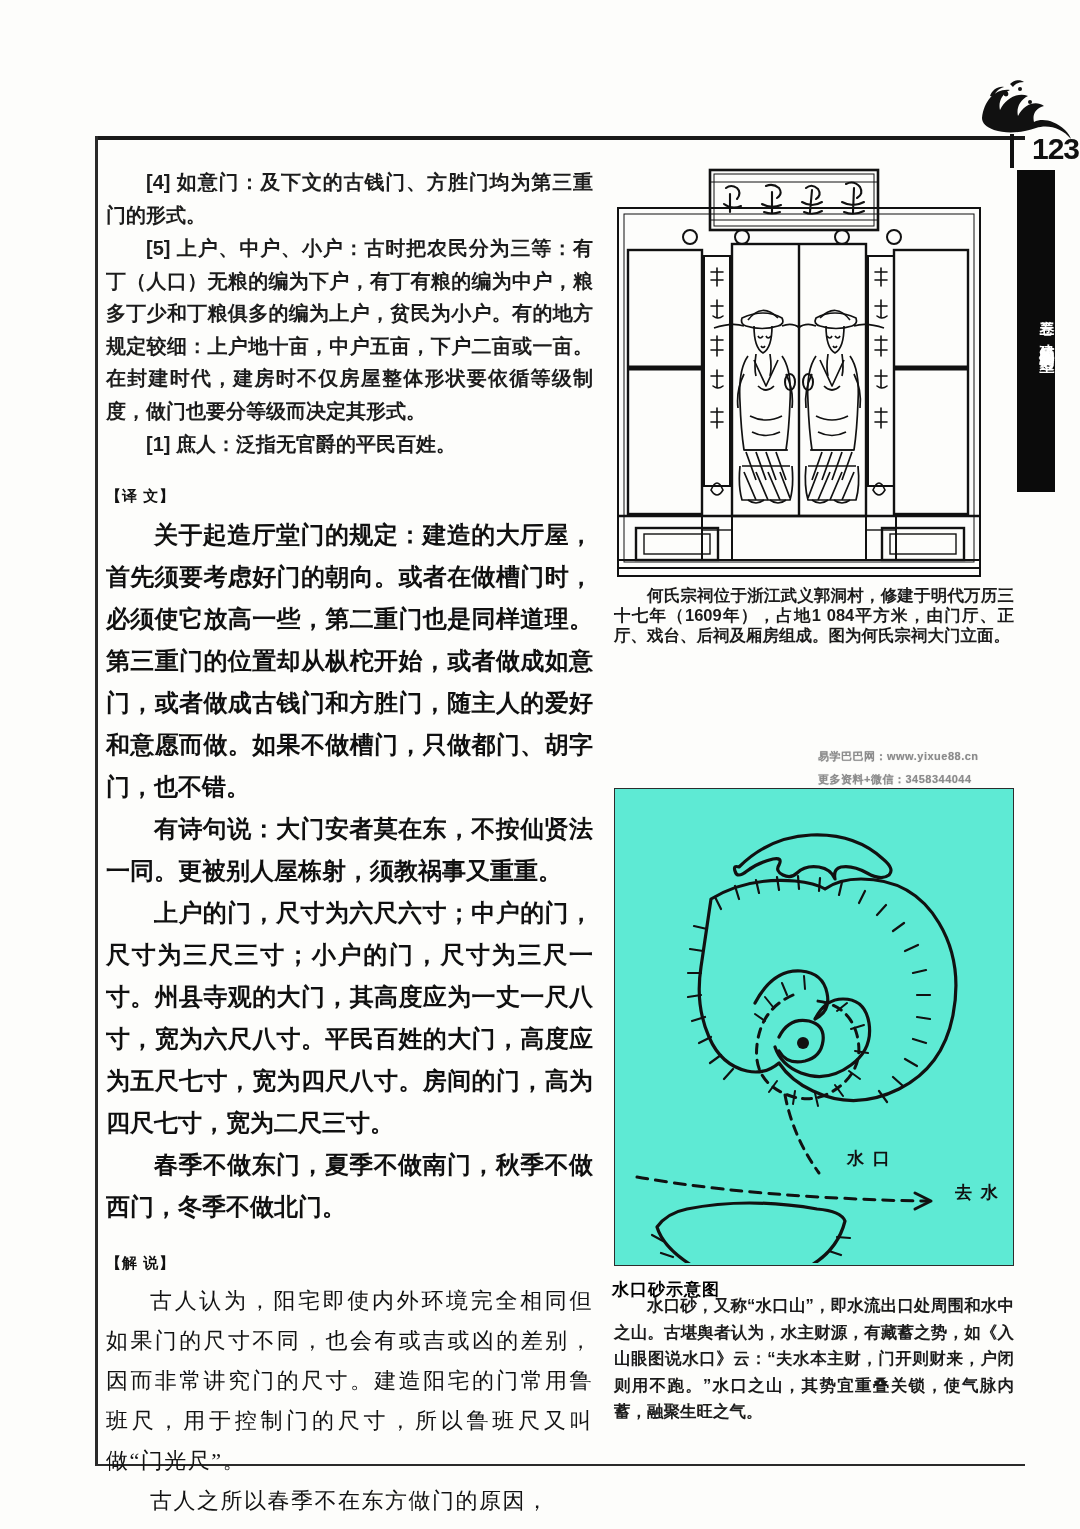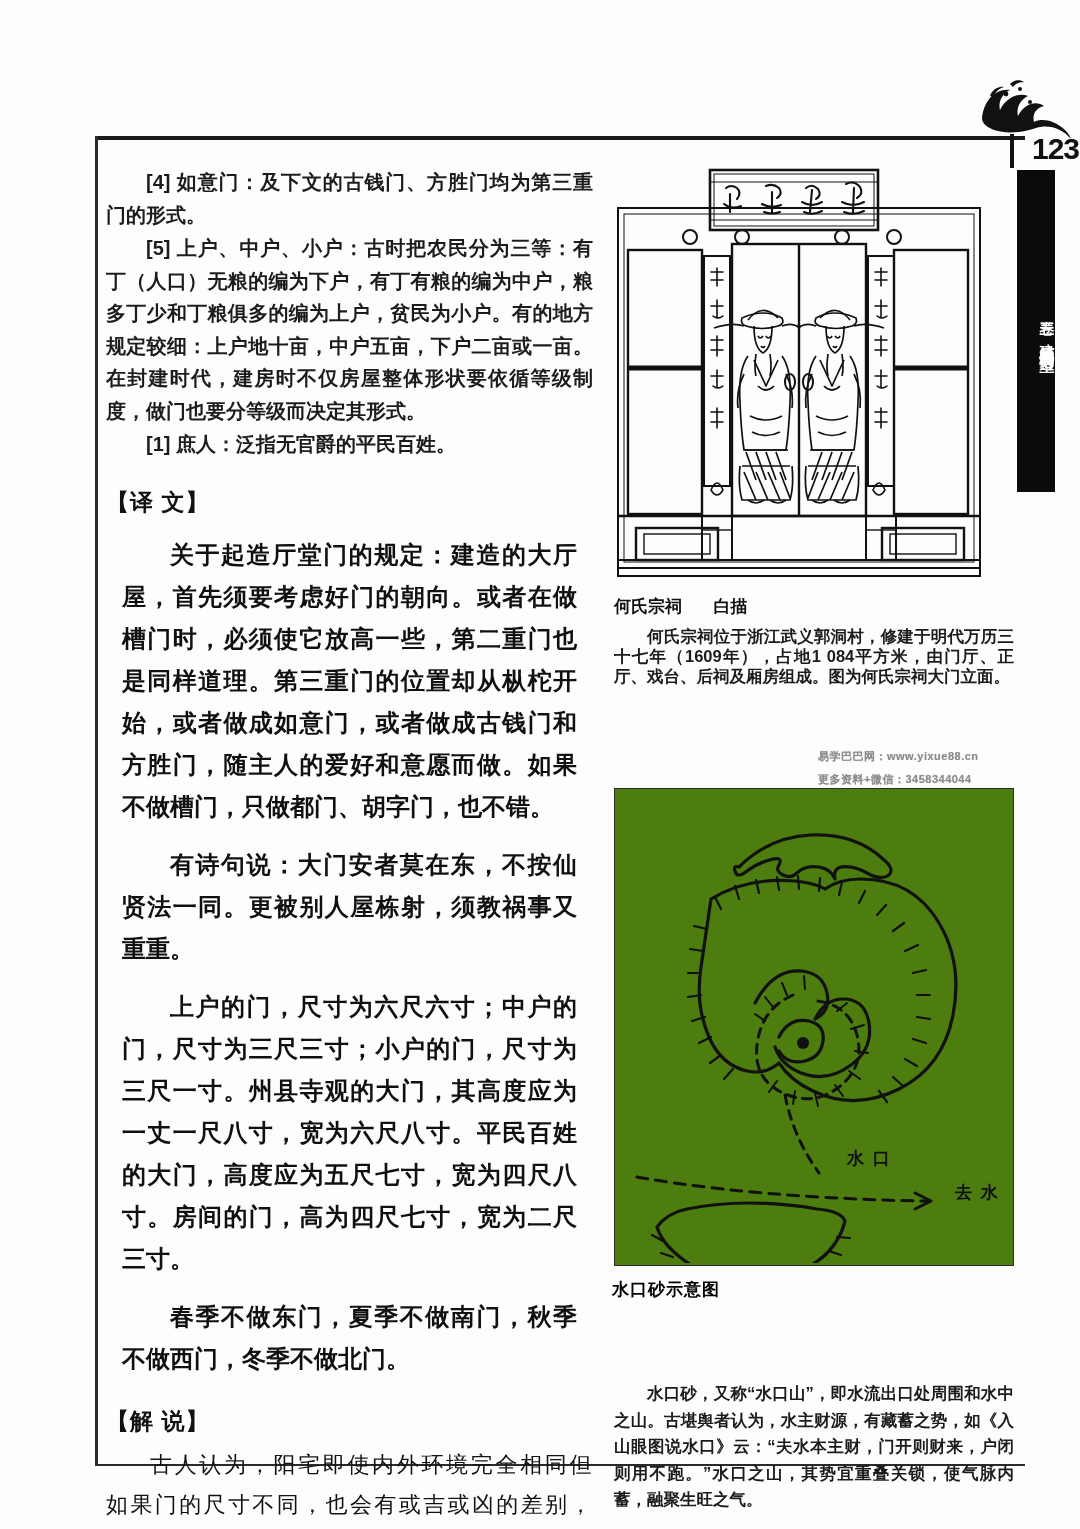--- a/index.html
+++ b/index.html
@@ -55,28 +55,28 @@
   }
   .note-p{
     font-family:"Liberation Sans","DejaVu Sans",sans-serif;
     font-size:20px;line-height:32.5px;color:#1c1c1c;
     text-align:justify;text-justify:inter-character;
     text-indent:2em;margin:0 0 1px 0;
     font-weight:600;
   }
   .sec-head{
     font-family:"Liberation Sans","DejaVu Sans",sans-serif;
-    font-size:23px;font-weight:700;color:#111;
+    font-size:15px;font-weight:700;color:#111;
     margin:26px 0 8px 0;letter-spacing:1px;
   }
   .trans-p{
     font-family:"Liberation Serif","DejaVu Serif",serif;
     font-size:24px;line-height:42px;color:#101010;
     text-align:justify;text-justify:inter-character;
-    text-indent:2em;margin:16px;
+    text-indent:2em;margin:0;
     font-weight:700;
   }
   .exp-p{
     font-family:Liberation Serif, serif;
     font-size:22px;line-height:40px;color:#121212;
     text-align:justify;text-justify:inter-character;
     text-indent:2em;margin:0;
     letter-spacing:1.5px;
   }
   
@@ -98,29 +98,29 @@
   .watermark{
     position:absolute;left:818px;top:745px;width:250px;
     font-family:"Liberation Sans","DejaVu Sans",sans-serif;
     font-size:11px;font-weight:700;line-height:23px;
     color:#8b8b8b;letter-spacing:.5px;
     text-shadow:0 0 1px #bdbdbd;
   }
   
   .fig-water-wrap{
     position:absolute;left:614px;top:788px;width:400px;height:478px;
-    border:1.5px solid #2d2d2d;background:#4d7c0f;box-sizing:border-box;
+    border:1.5px solid #2d2d2d;background:#5eead4;box-sizing:border-box;
   }
   .fig2-cap-title{
     position:absolute;left:612px;top:1278px;
     font-family:"Liberation Sans","DejaVu Sans",sans-serif;
     font-size:17px;font-weight:700;color:#000000;letter-spacing:1px;
   }
   .fig2-cap-body{
-    position:absolute;left:614px;top:1380px;width:400px;
+    position:absolute;left:614px;top:1292px;width:400px;
     font-family:"Liberation Sans","DejaVu Sans",sans-serif;
     font-size:16.5px;line-height:26.5px;color:#1b1b1b;
     text-align:justify;text-justify:inter-character;
     text-indent:2em;margin:0;font-weight:600;
   }
   .fig-label{
     position:absolute;
     font-family:"Liberation Sans","DejaVu Sans",sans-serif;
     font-size:17px;color:#111;font-weight:600;letter-spacing:2px;
   }
@@ -280,25 +280,20 @@
         <path d="M100 168 q18 -6 30 -2 M168 166 q10 -4 18 2"></path>
       </g>
 
       <g fill="none" stroke="#111" stroke-width="1.6">
         <path d="M97 330 q6 -14 12 0 q-6 10 -12 0z"></path>
         <path d="M259 330 q6 -14 12 0 q-6 10 -12 0z"></path>
       </g>
     </svg>
   </div>
 
-  <div class="fig-cap-title">
-    <span>何氏宗祠</span>
-    <span class="gap"></span>
-    <span>白描</span>
-  </div>
   <p class="fig-cap-body">何氏宗祠位于浙江武义郭洞村，修建于明代万历三十七年（1609年），占地1 084平方米，由门厅、正厅、戏台、后祠及厢房组成。图为何氏宗祠大门立面。</p>
 </div>
 
 <div class="watermark">
   <div>易学巴巴网：www.yixue88.cn</div>
   <div>更多资料+微信：3458344044</div>
 </div>
 
 <div class="fig-water-wrap">
   <svg width="396" height="474" viewBox="0 0 396 474">

